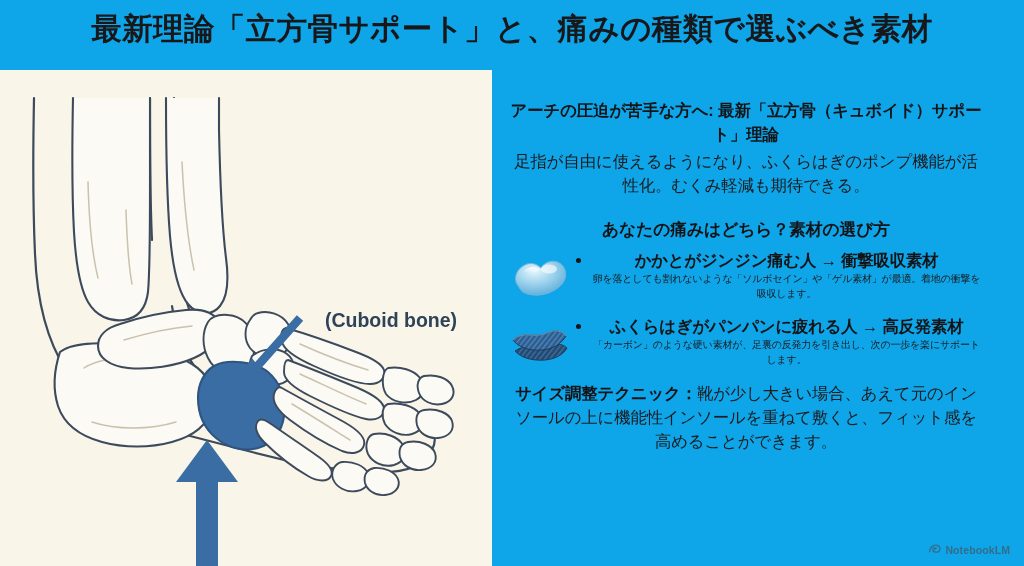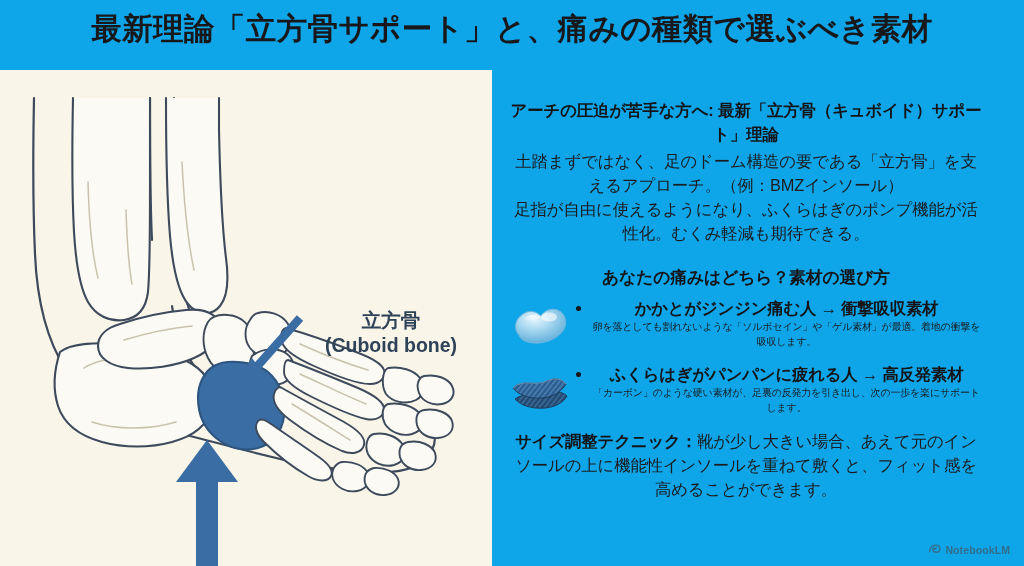--- a/index.html
+++ b/index.html
@@ -308,29 +308,27 @@
         <path d="M 232 318 L 266 306 L 252 288 Z" fill="#3a6da3"></path>
       </g>
 
       <g>
         <rect x="196" y="410" width="22" height="86" fill="#3a6da3"></rect>
         <path d="M 207 370 L 238 412 L 176 412 Z" fill="#3a6da3"></path>
       </g>
     </svg>
 
     <div class="bone-label">
-      <span class="jp">立方骨</span>
       <span class="en">(Cuboid bone)</span>
     </div>
   </div>
 
   <div class="content">
 
     <p class="h-lead">アーチの圧迫が苦手な方へ: 最新「立方骨（キュボイド）サポート」理論</p>
-    <p class="p-body">土踏まずではなく、足のドーム構造の要である「立方骨」を支えるアプローチ。（例：BMZインソール）</p>
     <p class="p-body">足指が自由に使えるようになり、ふくらはぎのポンプ機能が活性化。むくみ軽減も期待できる。</p>
 
     <p class="h-section">あなたの痛みはどちら？素材の選び方</p>
 
     <div class="bullet-row">
       <div class="bullet-icon">
         <svg width="62" height="50" viewBox="0 0 62 50">
           <defs>
             <radialGradient id="gelg" cx="38%" cy="28%" r="78%">
               <stop offset="0%" stop-color="#e8f6fd"></stop>

